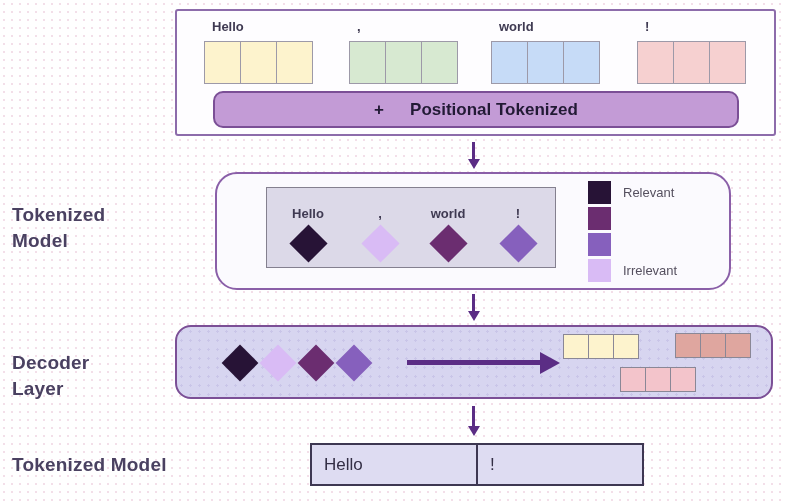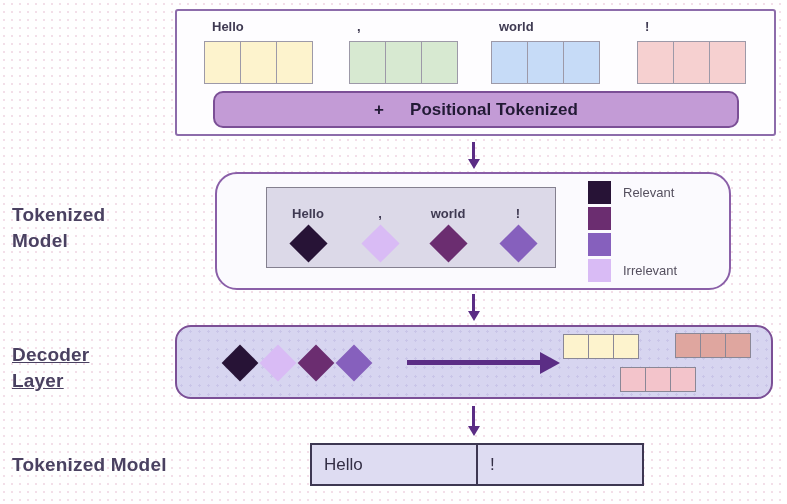--- a/index.html
+++ b/index.html
@@ -75,21 +75,21 @@
     font-size:17px;color:#332e45;padding-left:12px;display:flex;align-items:center;
   }
   .output-cell:last-child{border-right:none;}
 </style>
 </head>
 <body>
 
 <div class="canvas">
 
   <div class="side-label" style="top:202px;width:120px;">Tokenized Model</div>
-  <div class="side-label" style="top:342px;width:110px;text-decoration:underline;">Decoder Layer</div>
+  <div class="side-label" style="top:350px;width:110px;">Decoder Layer</div>
   <div class="side-label" style="top:452px;width:230px;">Tokenized Model</div>
 
   <div class="input-box">
 
     <div class="token-group" style="left:27px;top:8px;">
       <div class="token-label">Hello</div>
       <div class="cellrow">
         <div class="cell" style="background: rgb(253, 243, 205);"></div>
         <div class="cell" style="background: rgb(253, 243, 205);"></div>
         <div class="cell" style="background: rgb(253, 243, 205);"></div>

